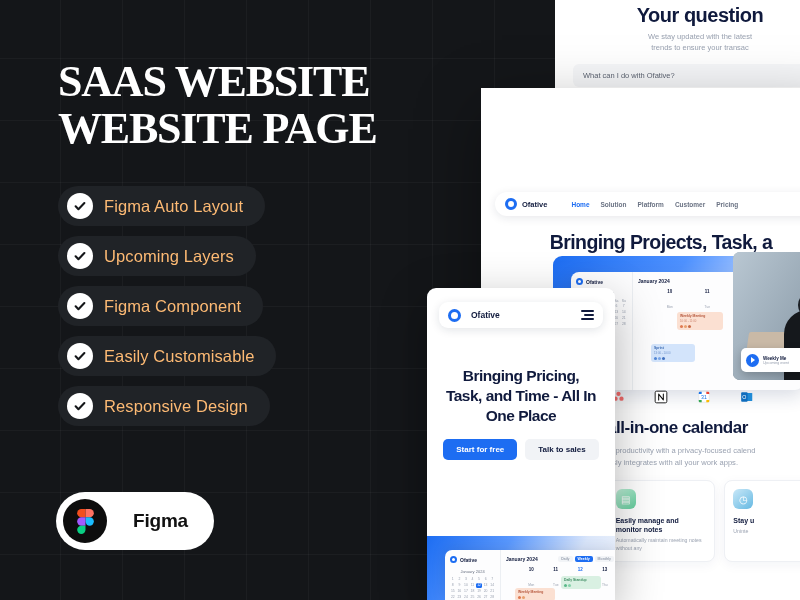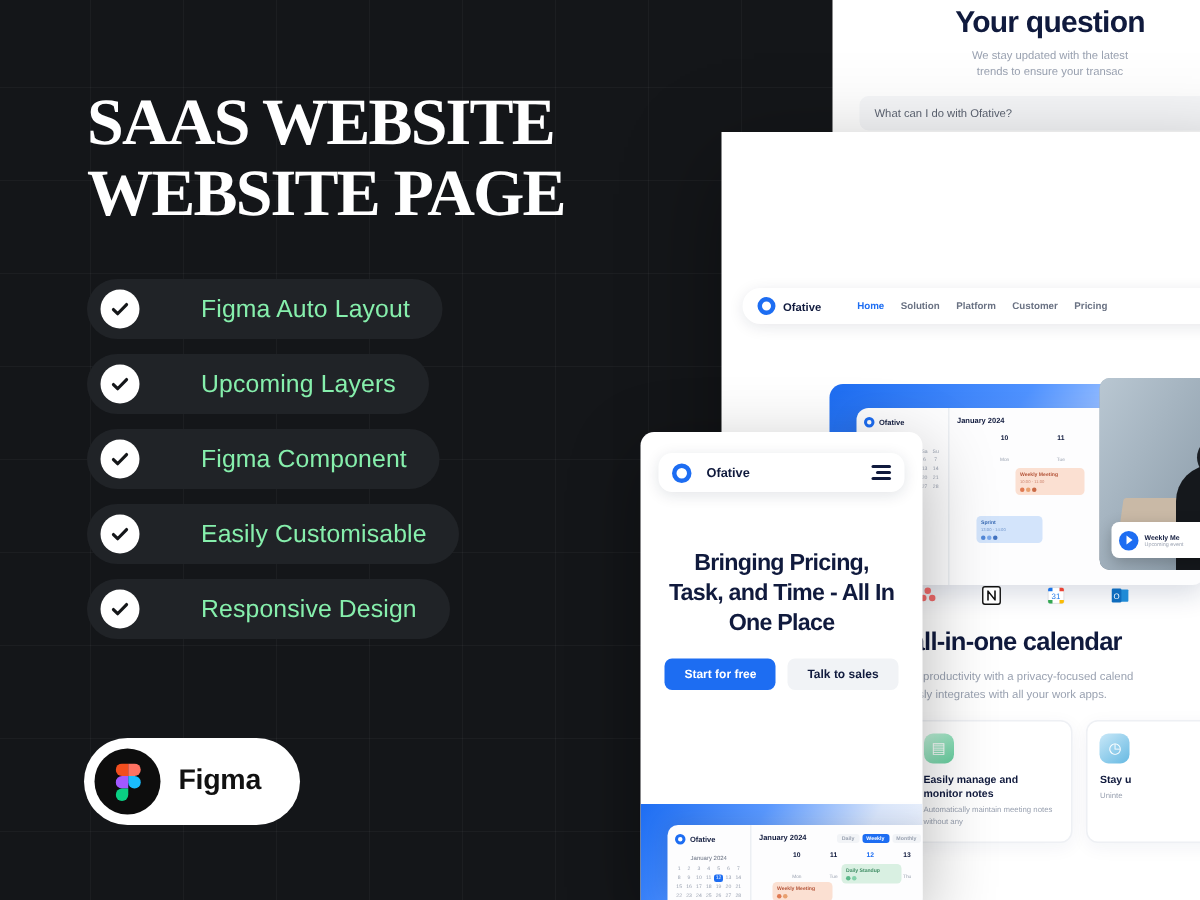--- a/index.html
+++ b/index.html
@@ -33,32 +33,32 @@
     display:flex; align-items:center; gap:11px;
     background:#202327; border-radius:40px;
     padding:7px 22px 7px 9px;
   }
   .pill .chk {
     width:26px; height:26px; border-radius:50%;
     background:#fff; flex:0 0 26px;
     display:flex; align-items:center; justify-content:center;
   }
   .pill .chk svg { width:14px; height:14px; display:block; }
-  .pill .lbl { color:#86efac; font-size:16.5px; letter-spacing:.1px; white-space:nowrap;margin-left:30px; }
+  .pill .lbl { color:#fdba74; font-size:16.5px; letter-spacing:.1px; white-space:nowrap; }
 
   #figma-badge {
     position:absolute; left:56px; top:492px;
     display:flex; align-items:center; gap:12px;
     background:#fff; border-radius:40px; padding:7px 26px 7px 7px;
   }
   #figma-badge .fmark {
     width:44px; height:44px; border-radius:50%; background:#0d0d0d;
     display:flex; align-items:center; justify-content:center; flex:0 0 44px;
   }
-  #figma-badge .flabel { font-size:19px; font-weight:700; color:#111; letter-spacing:-.2px; }
+  #figma-badge .flabel { font-size:19px; font-weight:700; color:#111; letter-spacing:-.2px;margin-left:14px; }
 
   
   .mock { position:absolute; background:#fff; overflow:hidden; }
 
   
   #desktop {
     left:481px; top:88px; width:360px; height:520px;
     box-shadow:0 20px 60px rgba(0,0,0,.35);
   }
   
@@ -291,21 +291,21 @@
         <span class="active">Home</span>
         <span>Solution</span>
         <span>Platform</span>
         <span>Customer</span>
         <span>Pricing</span>
       </div>
     </div>
 
     <div class="hero">
       <h2>
-        <br>
+        <span>Bringing Projects, Task, a</span><br>
         <span>Time - All In One Place</span>
       </h2>
       <p>
         <span>Ofative keeps you and your team organized and focus</span><br>
         <span>bringing all your work together in one place..</span>
       </p>
       <div class="btns">
         <span class="btn primary">Start for free</span>
         <span class="btn ghost">Talk to sales</span>
       </div>

